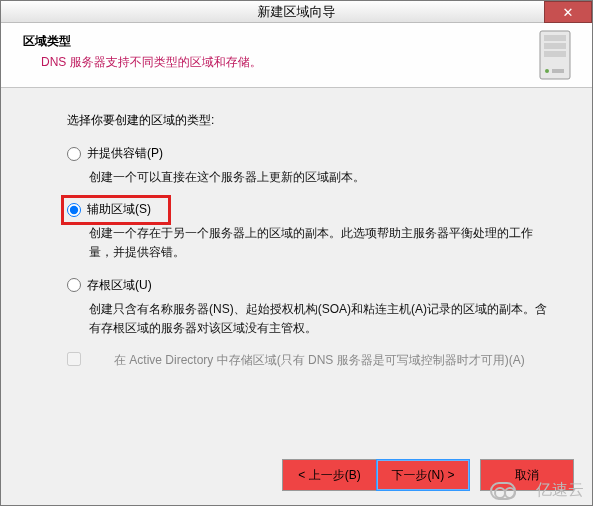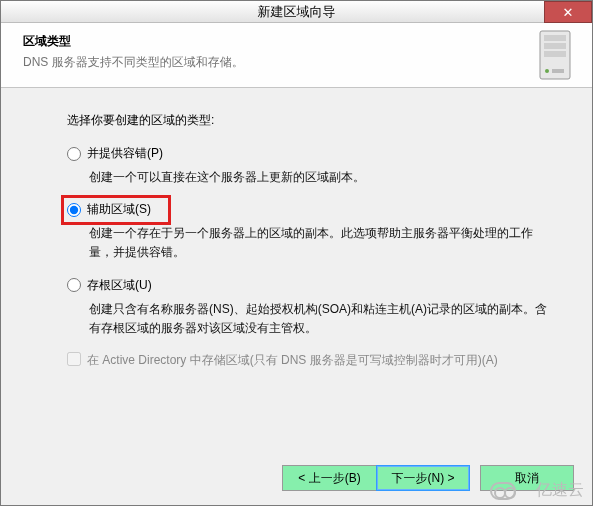--- a/index.html
+++ b/index.html
@@ -56,21 +56,22 @@
     padding: 10px 0 8px 22px;
     position: relative;
   }
   .header-title {
     font-weight: bold;
     font-size: 12px;
     margin-bottom: 4px;
   }
   .header-subtitle {
     font-size: 12px;
-    color: #737373;
+    margin-left: 18px;
+    color: #be185d;
   }
   .server-icon {
     position: absolute;
     right: 18px;
     top: 6px;
     width: 38px;
     height: 52px;
   }
   .content {
     padding: 24px 42px 10px 66px;
@@ -104,36 +105,37 @@
     left: -6px;
     top: -6px;
     width: 110px;
     height: 30px;
     border: 3px solid #e02020;
     pointer-events: none;
   }
   .checkbox-row {
     display:flex;
     margin-top: 10px;
+    gap: 27px;
   }
   .checkbox-row input[type=checkbox]{
     width:14px;height:14px;margin-right:6px;
   }
   .checkbox-row .cb-label { color:#888; }
   .button-bar {
     position: absolute;
     bottom: 14px;
     right: 18px;
     display: flex;
     gap: 10px;
   }
   .btn {
     min-width: 94px;
-    height: 26px;
-    background: #86efac;
+    height: 32px;
+    background: #ef4444;
     border: 1px solid #999;
     font-size: 12px;
     cursor: pointer;
     padding: 0 0;
   }
   .btn.primary {
     border: 1px solid #3399ff;
     box-shadow: inset 0 0 0 1px #66b3ff;
   }
   .button-bar .group {

